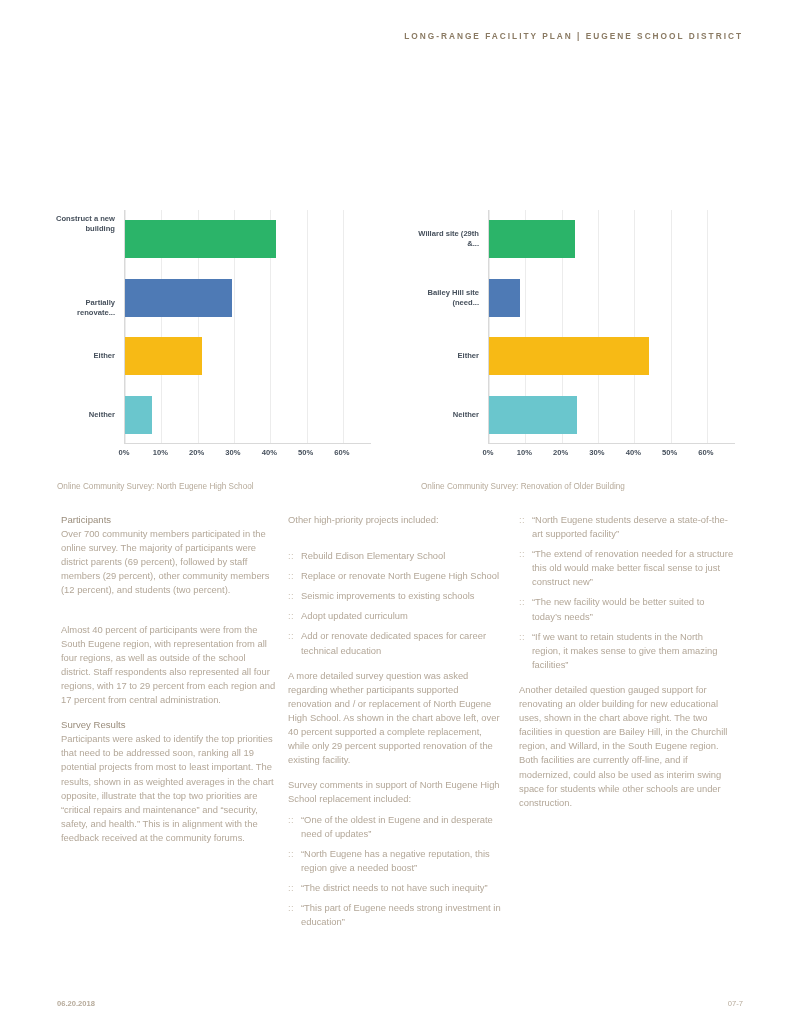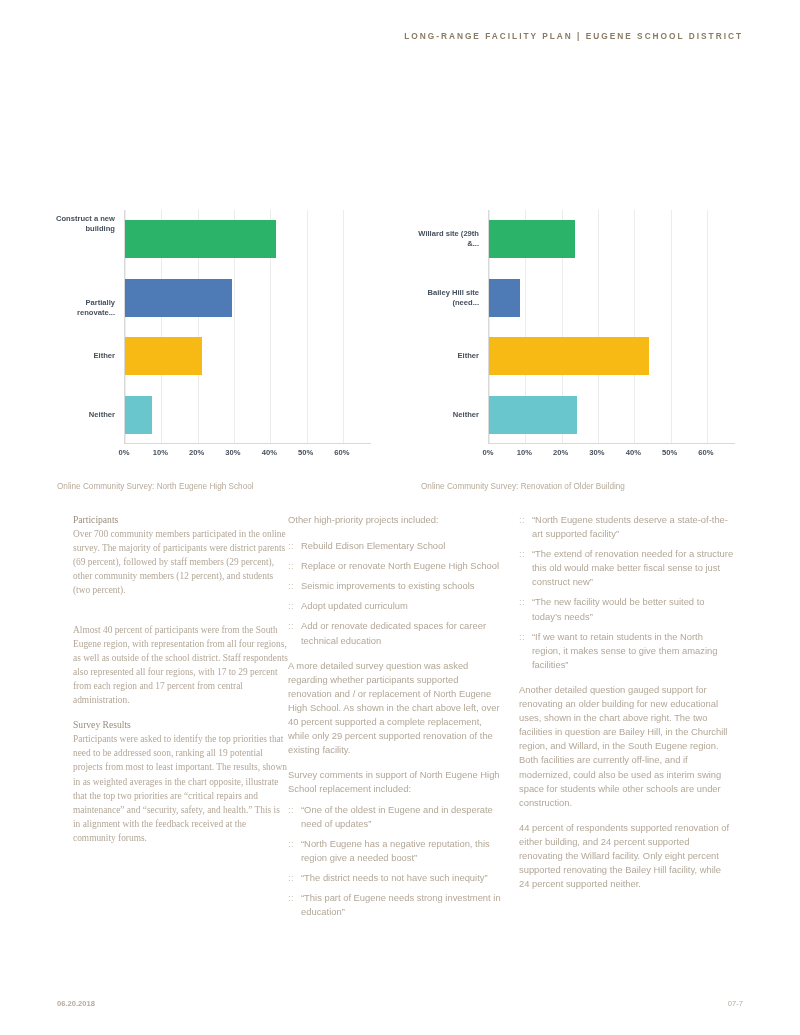--- a/index.html
+++ b/index.html
@@ -137,21 +137,21 @@
     height: 460px;
   }
   .col {
     position: absolute;
     top: 0;
     width: 215px;
     font-size: 9.4px;
     line-height: 14.1px;
     color: #b3a798;
   }
-  .col.c1 { left: 16px; font-family: Liberation Serif, serif; }
+  .col.c1 { left: 4px; }
   .col.c2 { left: 231px; }
   .col.c3 { left: 462px; }
 
   .subhead {
     font-size: 9.6px;
     color: #9b8e7d;
     margin: 0 0 0px 0;
     line-height: 14.1px;
   }
   p.para {
@@ -276,21 +276,21 @@
         <span>Over 700 community members participated in the online survey. The majority of participants were district parents (69 percent), followed by staff members (29 percent), other community members (12 percent), and students (two percent).</span>
       </p>
       <p class="para" style="margin-top:25px">Almost 40 percent of participants were from the South Eugene region, with representation from all four regions, as well as outside of the school district. Staff respondents also represented all four regions, with 17 to 29 percent from each region and 17 percent from central administration.</p>
       <p class="para tight">
         <span class="subhead">Survey Results</span><br>
         <span>Participants were asked to identify the top priorities that need to be addressed soon, ranking all 19 potential projects from most to least important. The results, shown in as weighted averages in the chart opposite, illustrate that the top two priorities are “critical repairs and maintenance” and “security, safety, and health.” This is in alignment with the feedback received at the community forums.</span>
       </p>
     </div>
 
     <div class="col c2">
-      <p class="para" style="margin-bottom:12px">Other high-priority projects included:</p>
+      <p class="para" style="margin-bottom:22px">Other high-priority projects included:</p>
       <ul class="blist">
         <li>
           <span class="bmark">::</span>
           <span>Rebuild Edison Elementary School</span>
         </li>
         <li>
           <span class="bmark">::</span>
           <span>Replace or renovate North Eugene High School</span>
         </li>
         <li>
@@ -341,21 +341,20 @@
         <li>
           <span class="bmark">::</span>
           <span>“The new facility would be better suited to today’s needs”</span>
         </li>
         <li>
           <span class="bmark">::</span>
           <span>“If we want to retain students in the North region, it makes sense to give them amazing facilities”</span>
         </li>
       </ul>
       <p class="para">Another detailed question gauged support for renovating an older building for new educational uses, shown in the chart above right. The two facilities in question are Bailey Hill, in the Churchill region, and Willard, in the South Eugene region. Both facilities are currently off-line, and if modernized, could also be used as interim swing space for students while other schools are under construction.</p>
-      <p class="para">44 percent of respondents supported renovation of either building, and 24 percent supported renovating the Willard facility. Only eight percent supported renovating the Bailey Hill facility, while 24 percent supported neither.</p>
     </div>
 
   </div>
 
   <div class="footer-left">06.20.2018</div>
   <div class="footer-right">07-7</div>
 
 </div>
 
 </body></html>

